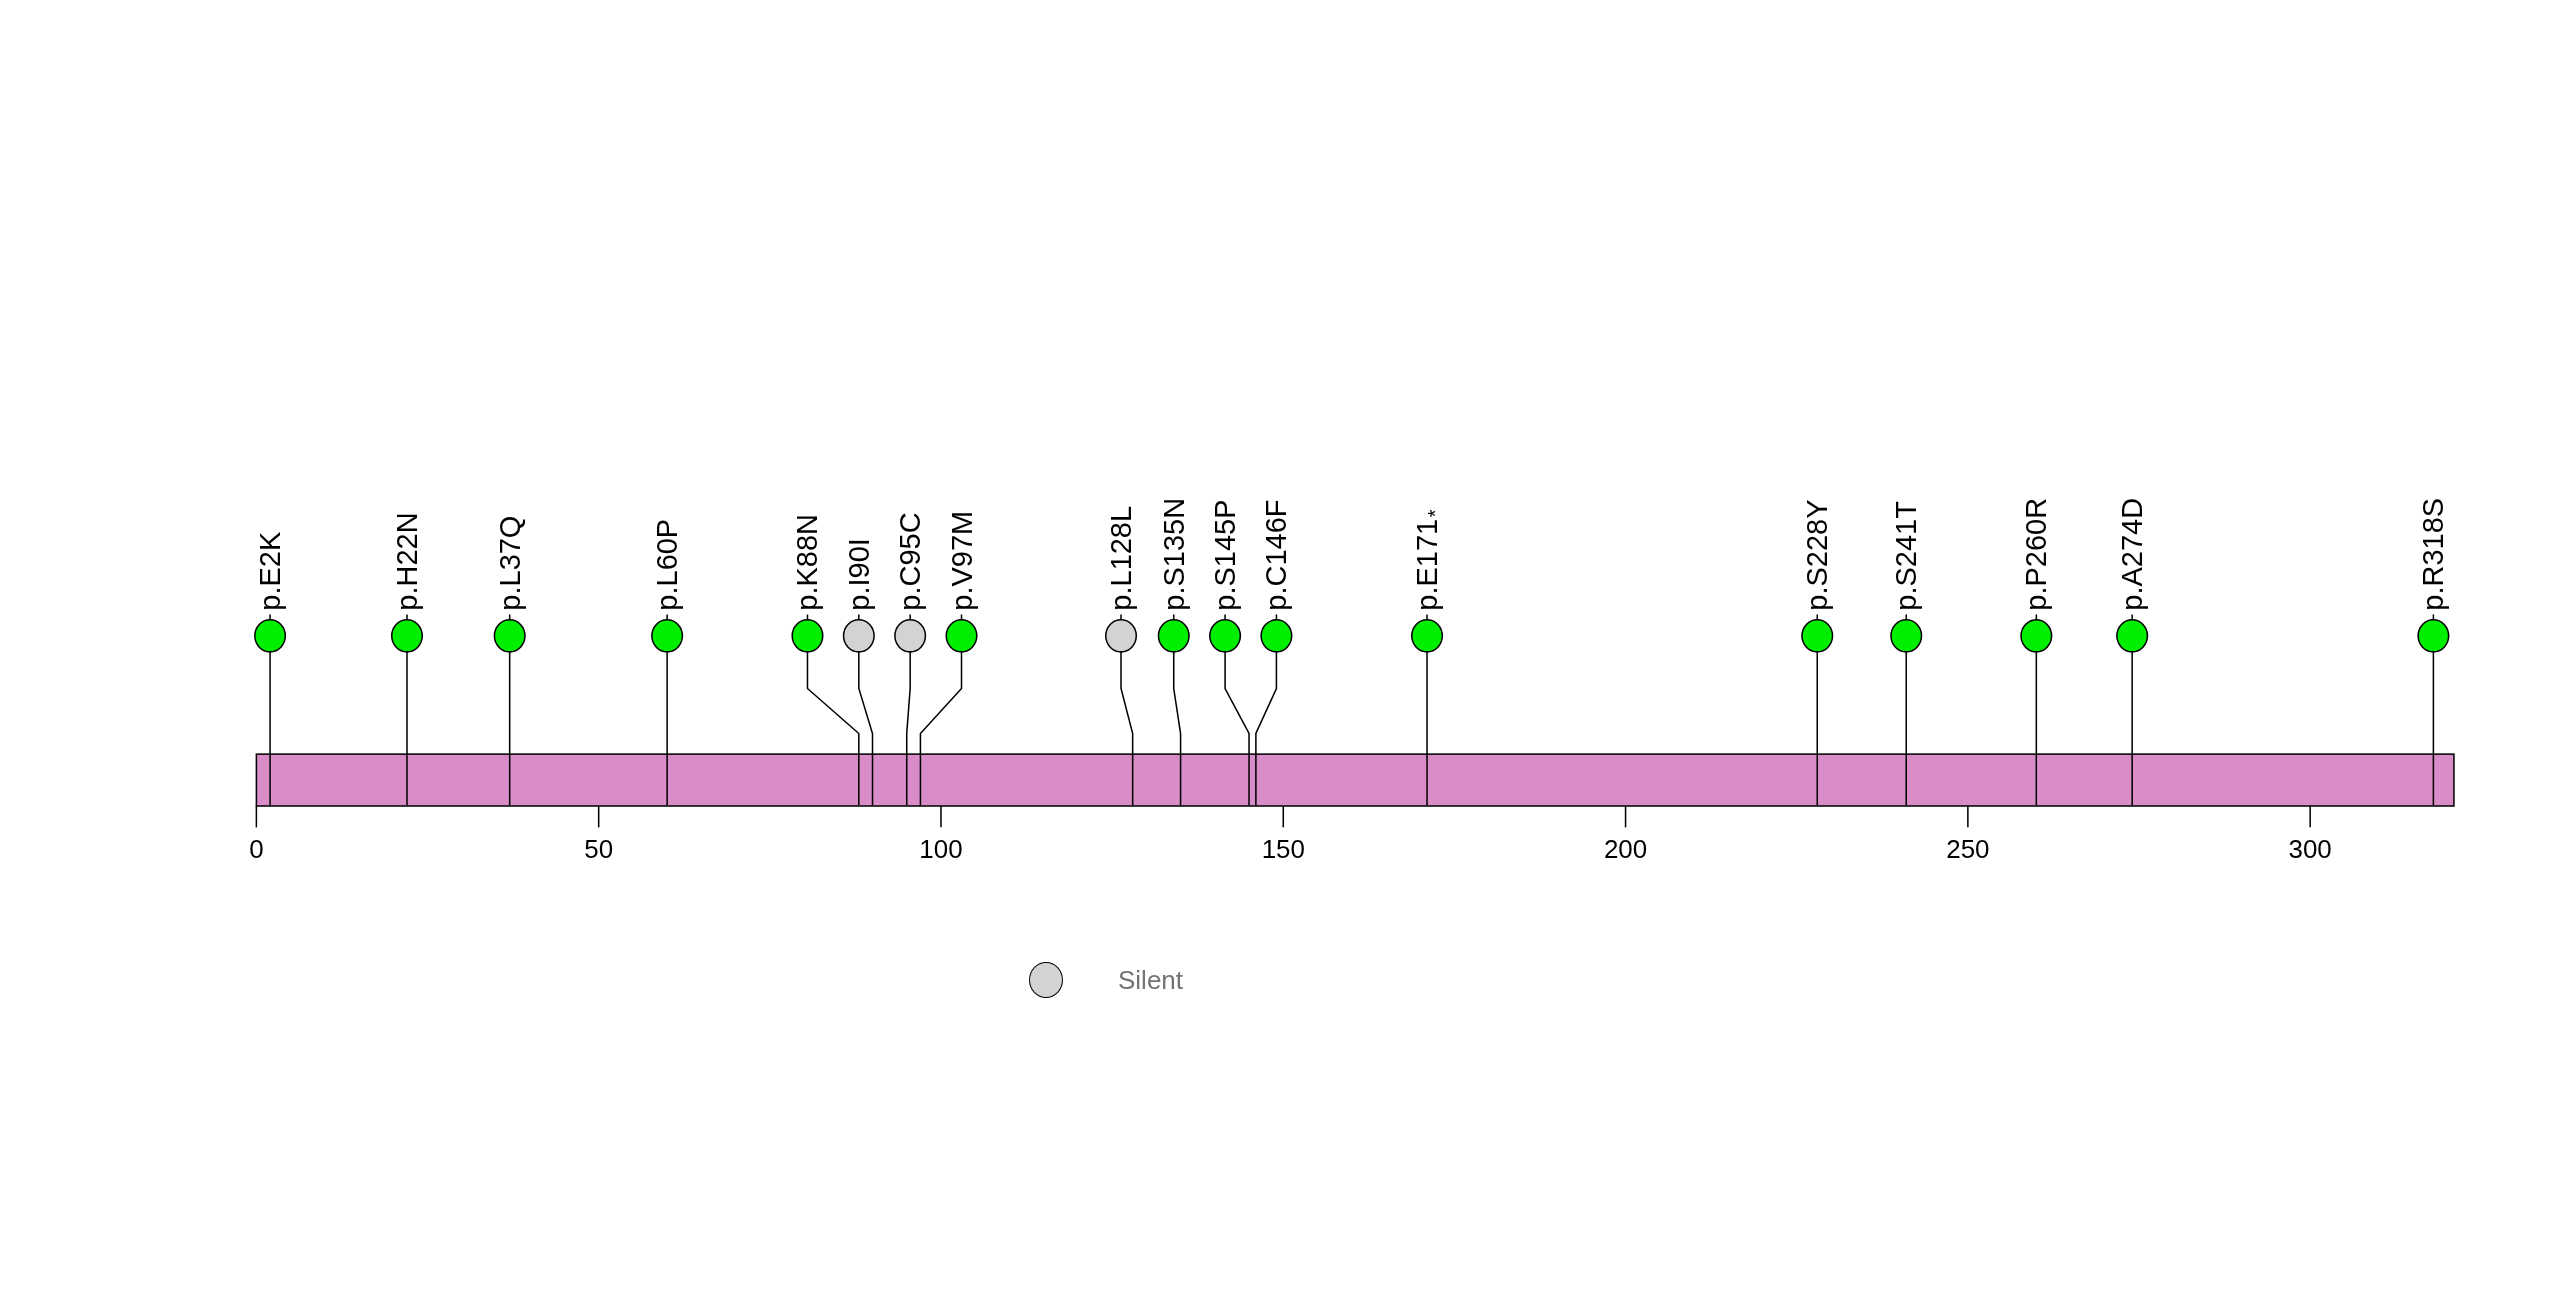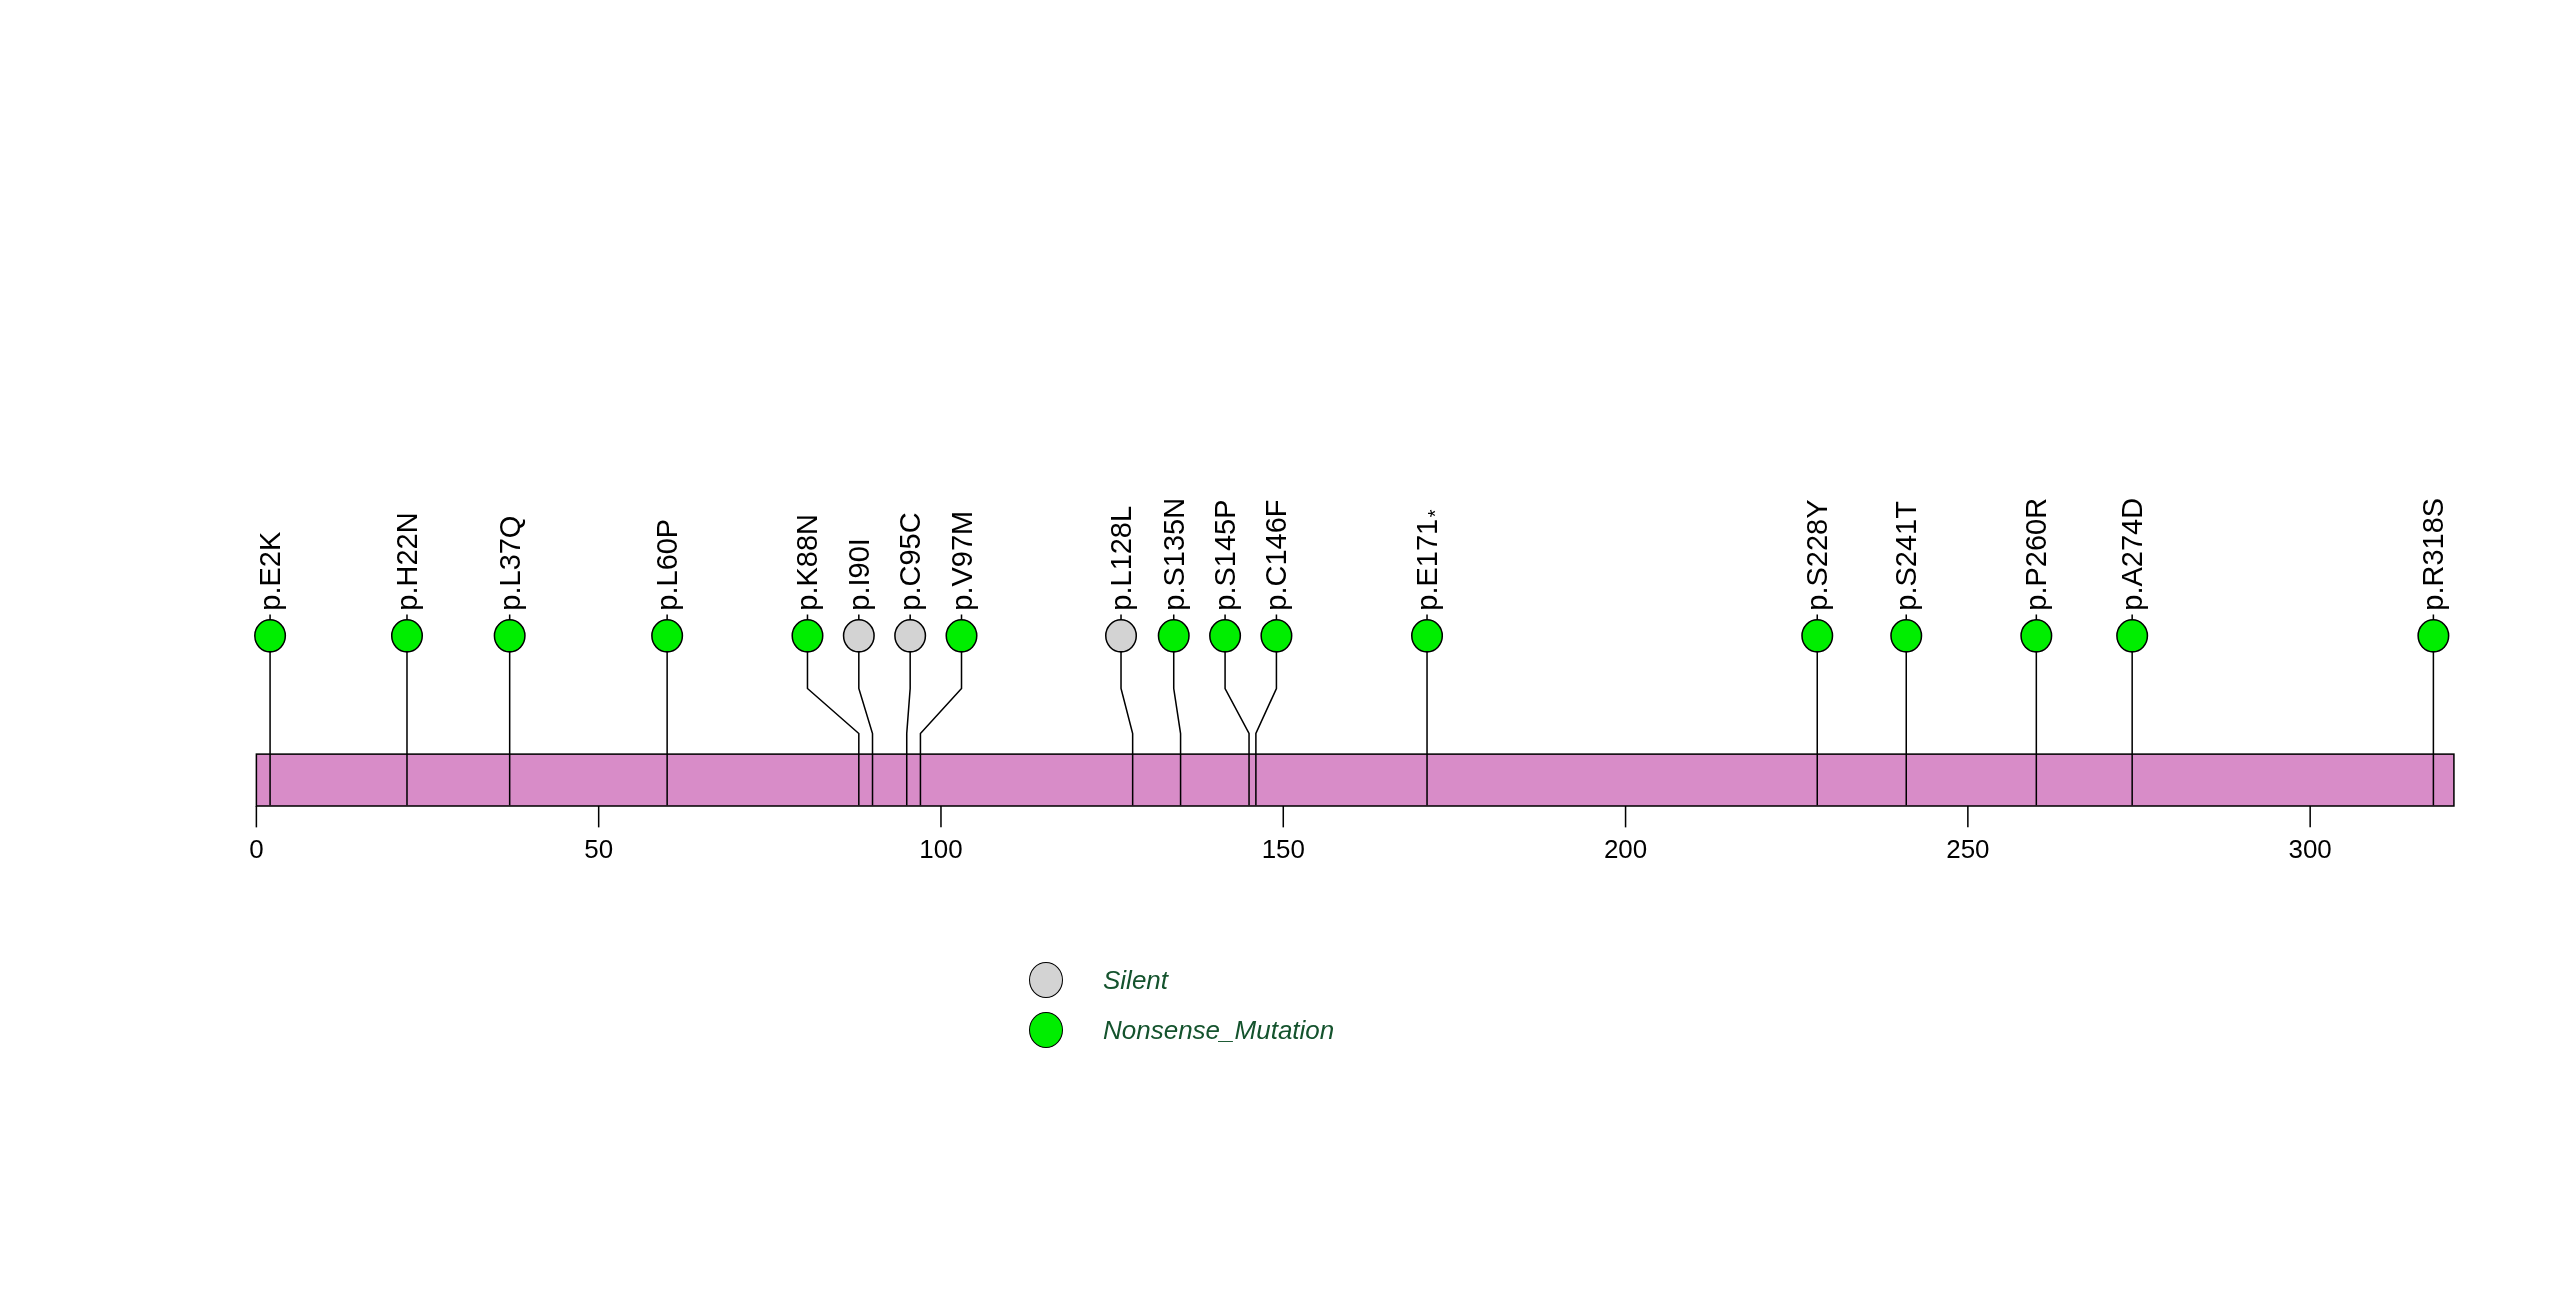--- a/index.html
+++ b/index.html
@@ -32,25 +32,24 @@
   }
   .swatch {
     display: inline-block;
     width: 32px;
     height: 34px;
     border: 1.5px solid #000000;
     border-radius: 50%;
     box-sizing: content-box;
   }
   .legend-label {
-    margin-left: 40px;
+    margin-left: 55px;
     font-size: 26px;
-    color: #14532d;
+    color: #737373;
     white-space: nowrap;
-    font-style: italic;
   }
 </style>
 </head>
 <body>
 
 <div id="figure">
 
   <svg id="plot-svg" width="2576" height="1290" viewBox="0 0 3376 1690">
       <rect x="336" y="988" width="2880.0119999999997" height="68" fill="#D88CC8" stroke="#000000" stroke-width="2"></rect>
       <line x1="336" y1="1056" x2="336" y2="1084" stroke="#000000" stroke-width="2"></line>
@@ -121,20 +120,16 @@
       <text transform="translate(2794.328,800) rotate(-90)" font-size="38" fill="#000000" dominant-baseline="central" text-anchor="start">p.A274D</text>
       <ellipse cx="3189.096" cy="833" rx="20" ry="21" fill="#00EE00" stroke="#000000" stroke-width="2"></ellipse>
       <text transform="translate(3189.096,800) rotate(-90)" font-size="38" fill="#000000" dominant-baseline="central" text-anchor="start">p.R318S</text>
     </svg>
 
   <div class="legend">
     <div class="legend-row">
       <span class="swatch" style="background: rgb(211, 211, 211);"></span>
       <span class="legend-label">Silent</span>
     </div>
-    <div class="legend-row">
-      <span class="swatch" style="background: rgb(0, 238, 0);"></span>
-      <span class="legend-label">Nonsense_Mutation</span>
-    </div>
   </div>
 
 </div>
 
 
 </body></html>

